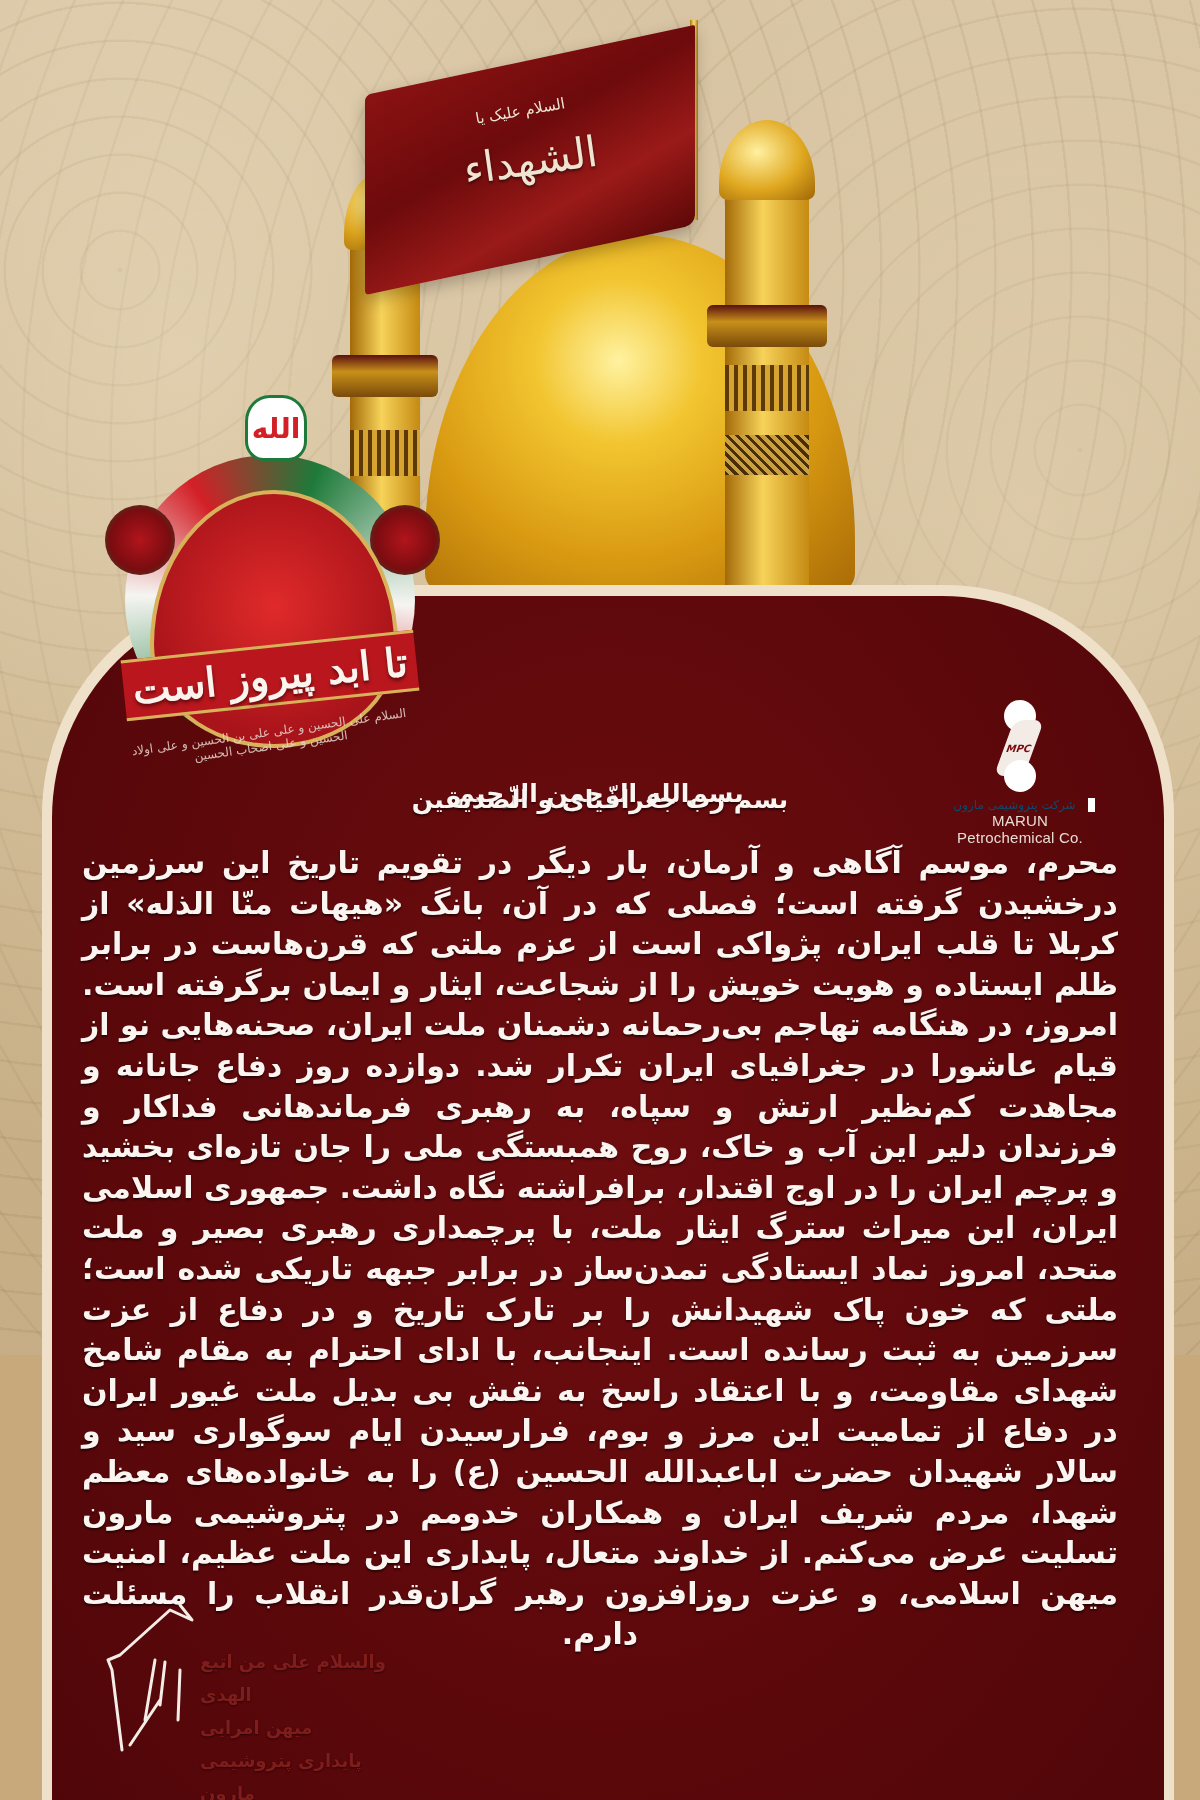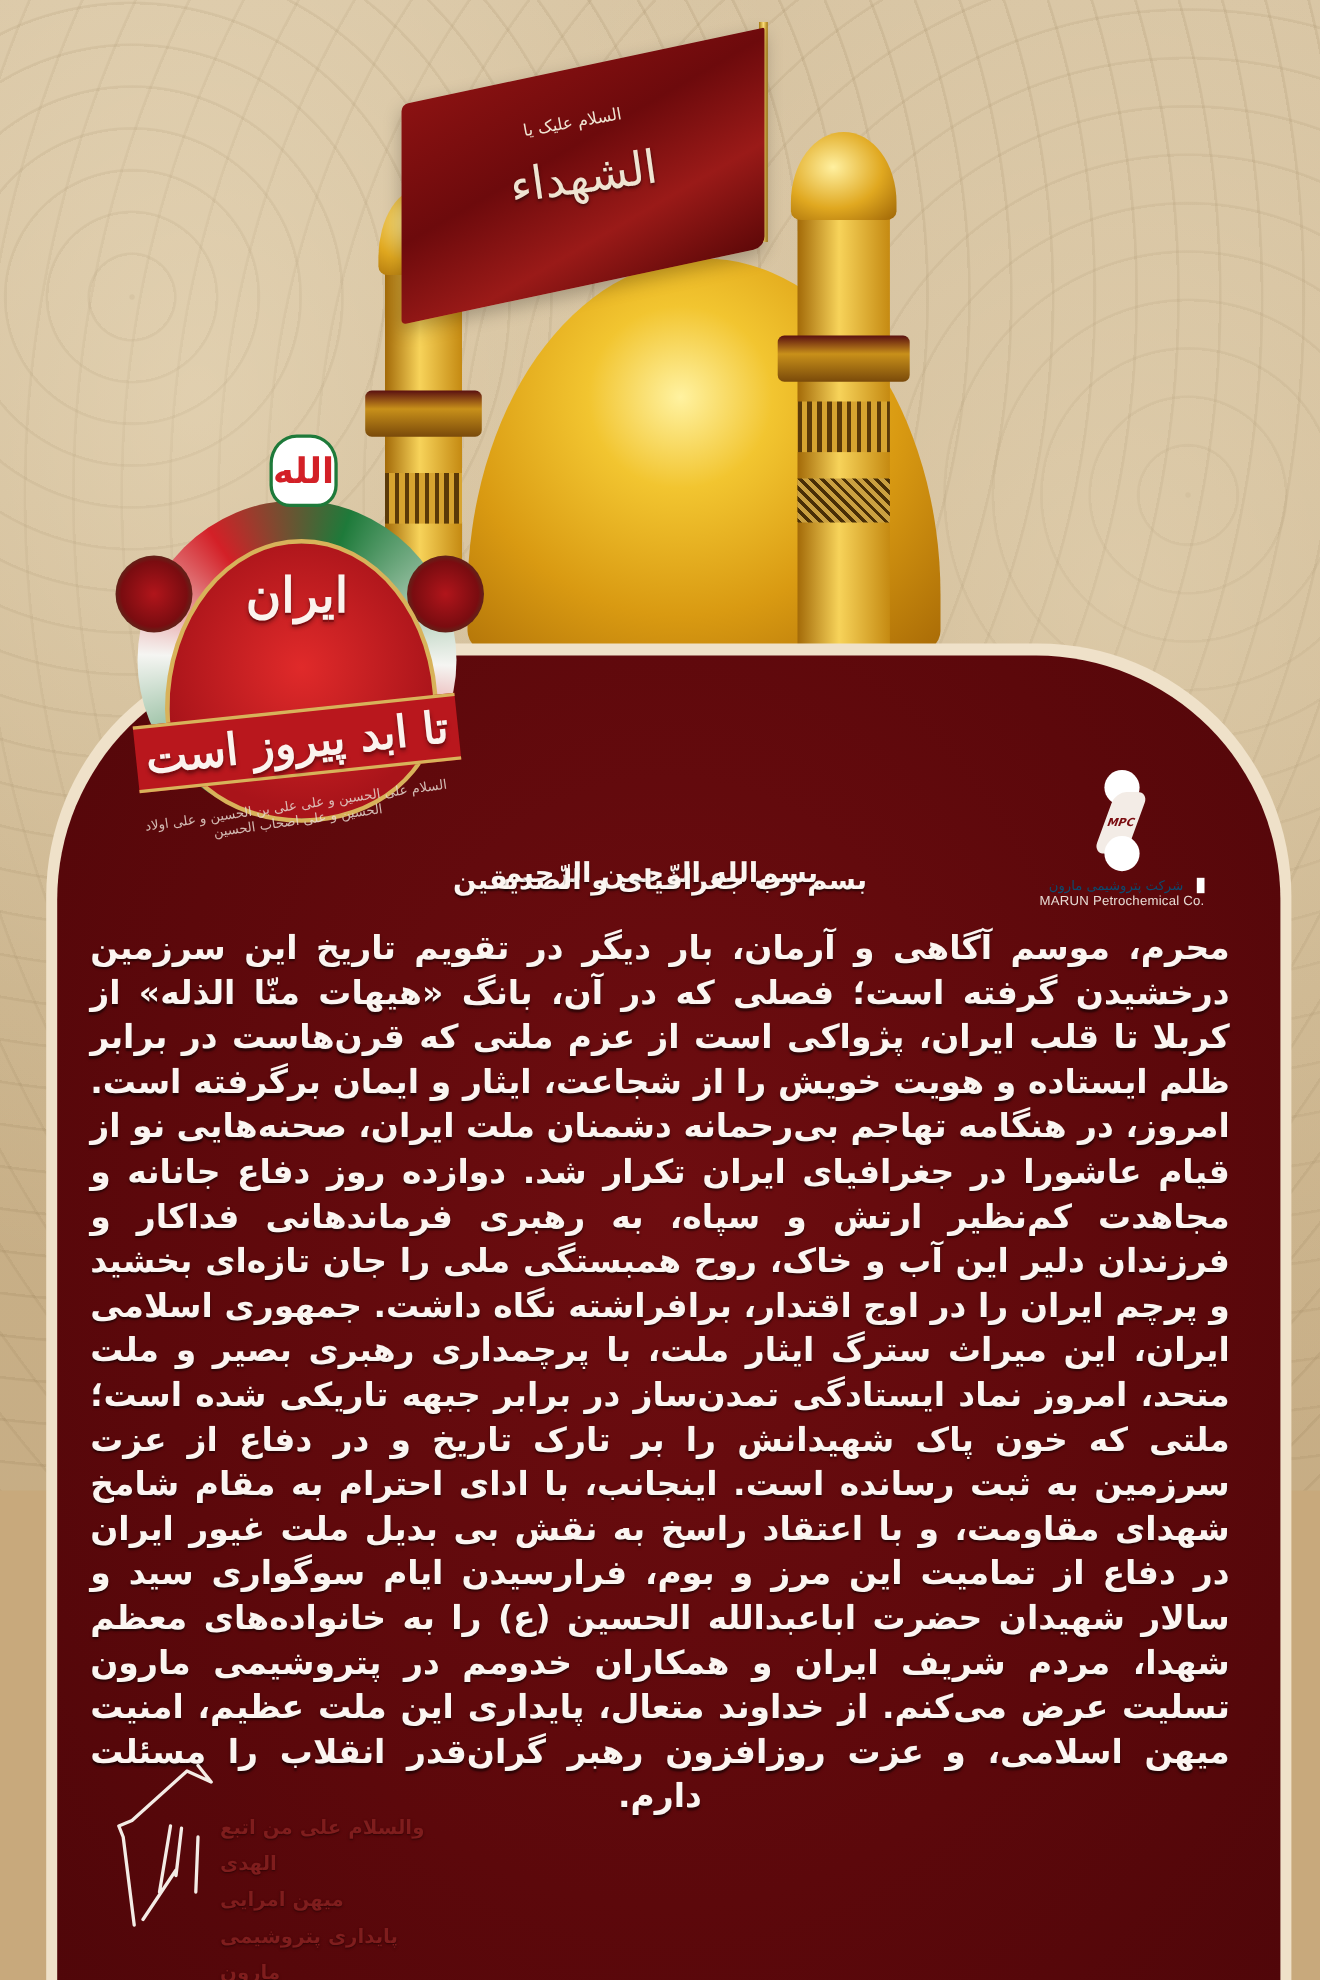--- a/index.html
+++ b/index.html
@@ -97,21 +97,21 @@
   }
   .emblem-drop {
     position: absolute; left: 45px; top: 105px; width: 240px; height: 250px;
     border-radius: 50% 50% 50% 50% / 60% 60% 40% 40%;
     background: radial-gradient(circle at 50% 45%, #e02a2a, #a9141a 70%);
     border: 4px solid #d8b25a;
   }
   .emblem-seal {
     position: absolute; left: 140px; top: 10px; width: 56px; height: 60px; border-radius: 40% 40% 30% 30%;
     background: #fff; border: 3px solid #1e7a3a;
-    display: flex; align-items: center; justify-content: center; color: #d32027; font-size: 32px; font-weight: bold;
+    display: flex; align-items: center; justify-content: center; color: #d32027; font-size: 28px; font-weight: bold;
   }
   .emblem-plume { position: absolute; width: 70px; height: 70px; border-radius: 50%;
     background: radial-gradient(circle, #b1151b 0%, #7a0c10 60%, #1d5f30 100%); }
   .plume-l { left: 0; top: 120px; }
   .plume-r { left: 265px; top: 120px; }
   .emblem-text-1, .emblem-text-2, .emblem-text-3 {
     position: absolute; left: 0; right: 0; text-align: center; color: #fbf3ee;
     font-family: "DejaVu Serif", serif; font-weight: bold; direction: rtl;
     text-shadow: 0 2px 0 #7d0c10, 0 3px 4px rgba(0,0,0,0.4);
   }
@@ -134,21 +134,21 @@
   .logo-mark .c1, .logo-mark .c2 { position: absolute; width: 32px; height: 32px; border-radius: 50%; background: #fff; left: 14px; }
   .logo-mark .c1 { top: 0; }
   .logo-mark .c2 { top: 60px; }
   .logo-mark .s {
     position: absolute; left: 14px; top: 20px; width: 30px; height: 56px; background: #f3ece6;
     transform: skewX(-20deg); border-radius: 10px;
     display: flex; align-items: center; justify-content: center;
     color: #7a0c10; font-size: 10px; font-weight: bold;
   }
   .logo-fa { color: #0c4a6e; font-size: 12px; direction: rtl; margin-top: 6px; border-right: 7px solid #ffffff; padding-right: 4px; }
-  .logo-en { color: #e8dcd5; font-size: 12px; font-family: "Liberation Sans", sans-serif; letter-spacing: 0.2px; }
+  .logo-en { color: #e8dcd5; font-size: 15px; font-family: "Liberation Sans", sans-serif; letter-spacing: 0.2px; }
 
   
   .heading { position: absolute; left: 330px; width: 540px; text-align: center; color: #fbf5f1; direction: rtl;
     font-weight: bold; font-size: 25px; text-shadow: 0 2px 2px rgba(0,0,0,0.55); }
   .h1 { top: 748px; margin-top: 31px; }
   .h2 { top: 785px; }
 
   
   .body-text {
     position: absolute; left: 82px; top: 843px; width: 1036px;
@@ -191,21 +191,20 @@
 
 <div class="panel-border"></div>
 <div class="panel"></div>
 
 <div class="emblem">
   <div class="emblem-ring"></div>
   <div class="emblem-plume plume-l"></div>
   <div class="emblem-plume plume-r"></div>
   <div class="emblem-drop"></div>
   <div class="emblem-seal">الله</div>
-  <div class="emblem-text-1">ایران</div>
   <div class="emblem-text-3">تا ابد پیروز است</div>
   <div class="emblem-caption">السلام علی الحسین و علی علی بن الحسین و علی اولاد الحسین و علی اصحاب الحسین</div>
 </div>
 
 <div class="logo">
   <div class="logo-mark">
     <div class="c1"></div>
     <div class="s">
         <span>MPC</span>
       </div>

